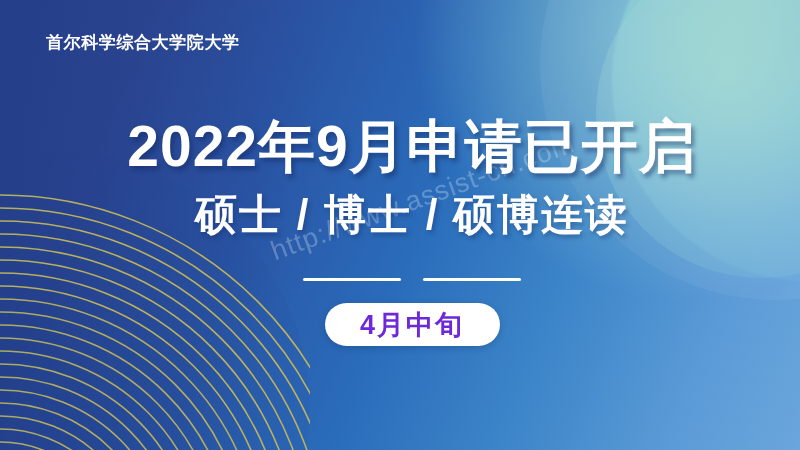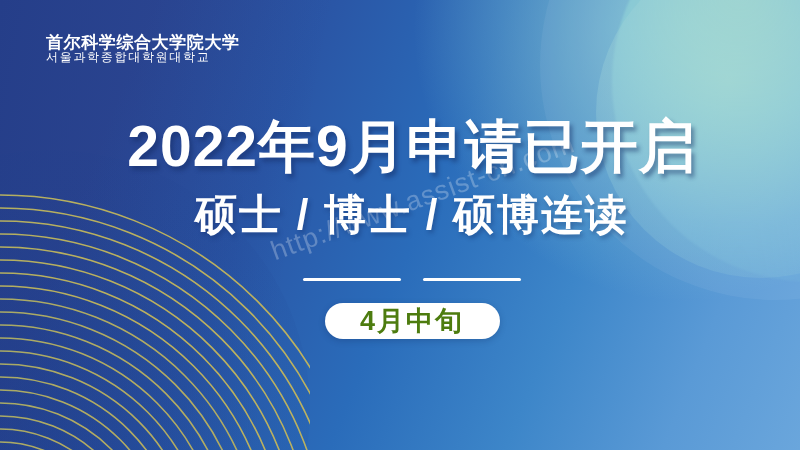--- a/index.html
+++ b/index.html
@@ -184,26 +184,26 @@
     font-size: 26px;
     color: #ffffff;
     letter-spacing: 3px;
     line-height: 1;
     white-space: nowrap;
   }
 
   .pill {
     margin-top: 22px;
     min-width: 175px;
-    height: 36px;
+    height: 43px;
     padding: 4px 26px;
     box-sizing: border-box;
     border-radius: 22px;
     background: #ffffff;
-    color: #4d7c0f;
+    color: #6d28d9;
     font-size: 27px;
     font-weight: bold;
     letter-spacing: 2px;
     display: flex;
     align-items: center;
     justify-content: center;
     white-space: nowrap;
     box-shadow: 0 2px 6px rgba(16,38,90,0.25);
   }
 </style>
@@ -255,21 +255,20 @@
       <circle cx="250" cy="390" r="352"></circle>
       <circle cx="250" cy="390" r="365"></circle>
     </g>
   </svg>
 
   <div class="watermark">http://www.assist-cn.com</div>
 
   <div class="logo-row">
     <div class="logo-text">
       <div class="logo-cn">首尔科学综合大学院大学</div>
-      <div class="logo-kr">서울과학종합대학원대학교</div>
     </div>
   </div>
 
   <div class="content">
     <div class="headline">2022年9月申请已开启</div>
     <div class="subhead">硕士 / 博士 / 硕博连读</div>
 
     <div class="divider-row">
       <span class="rule"></span>
       <span class="rule"></span>

